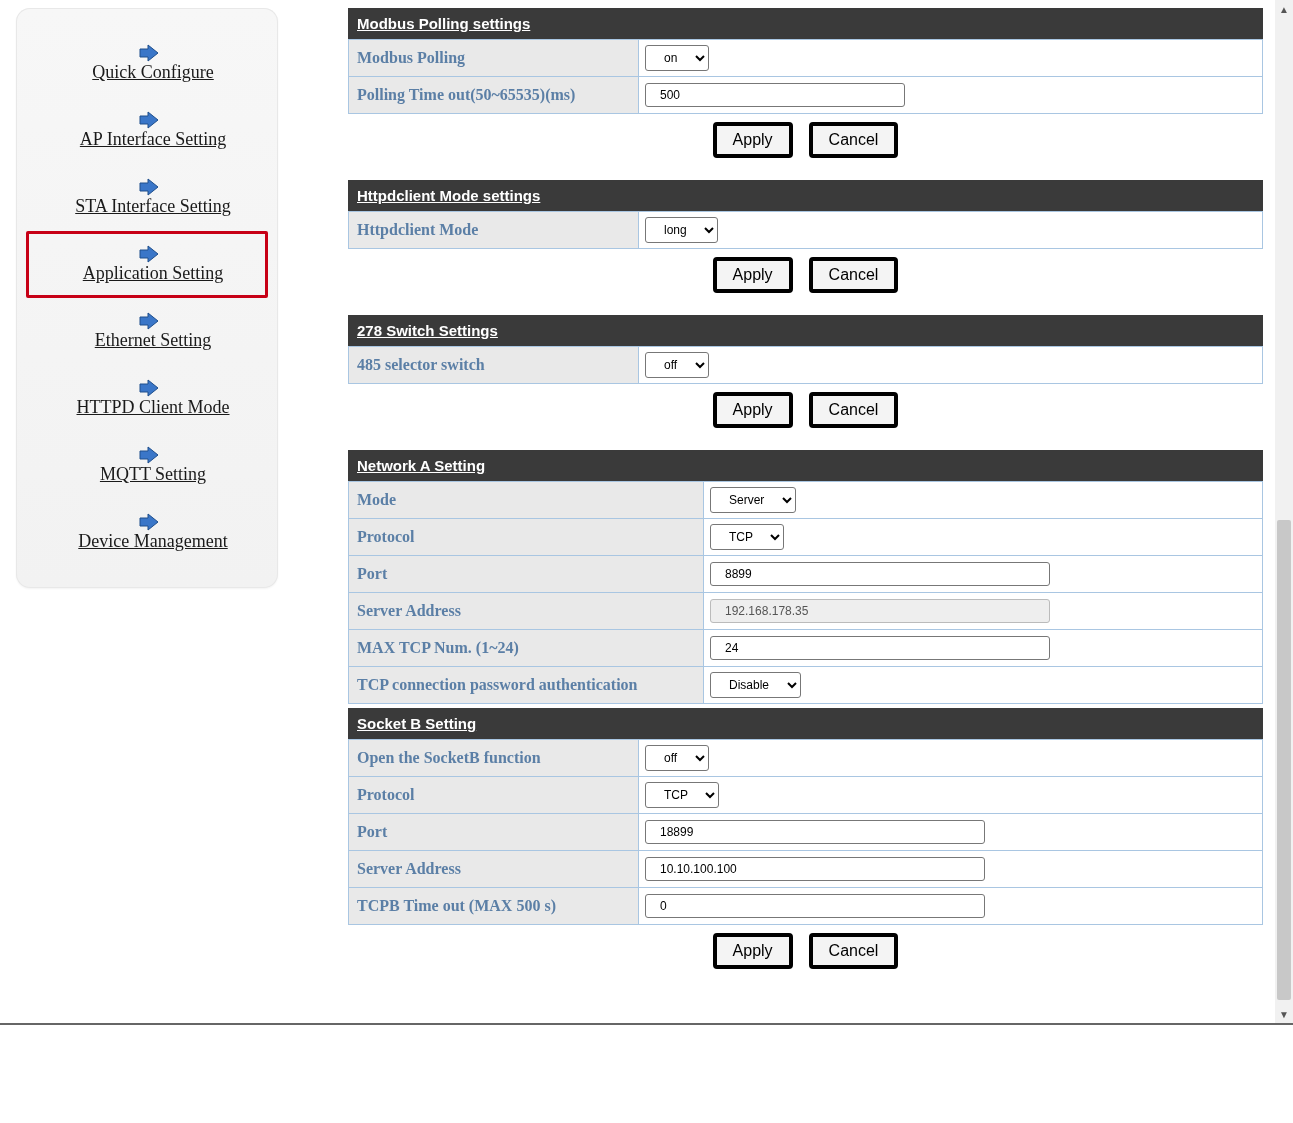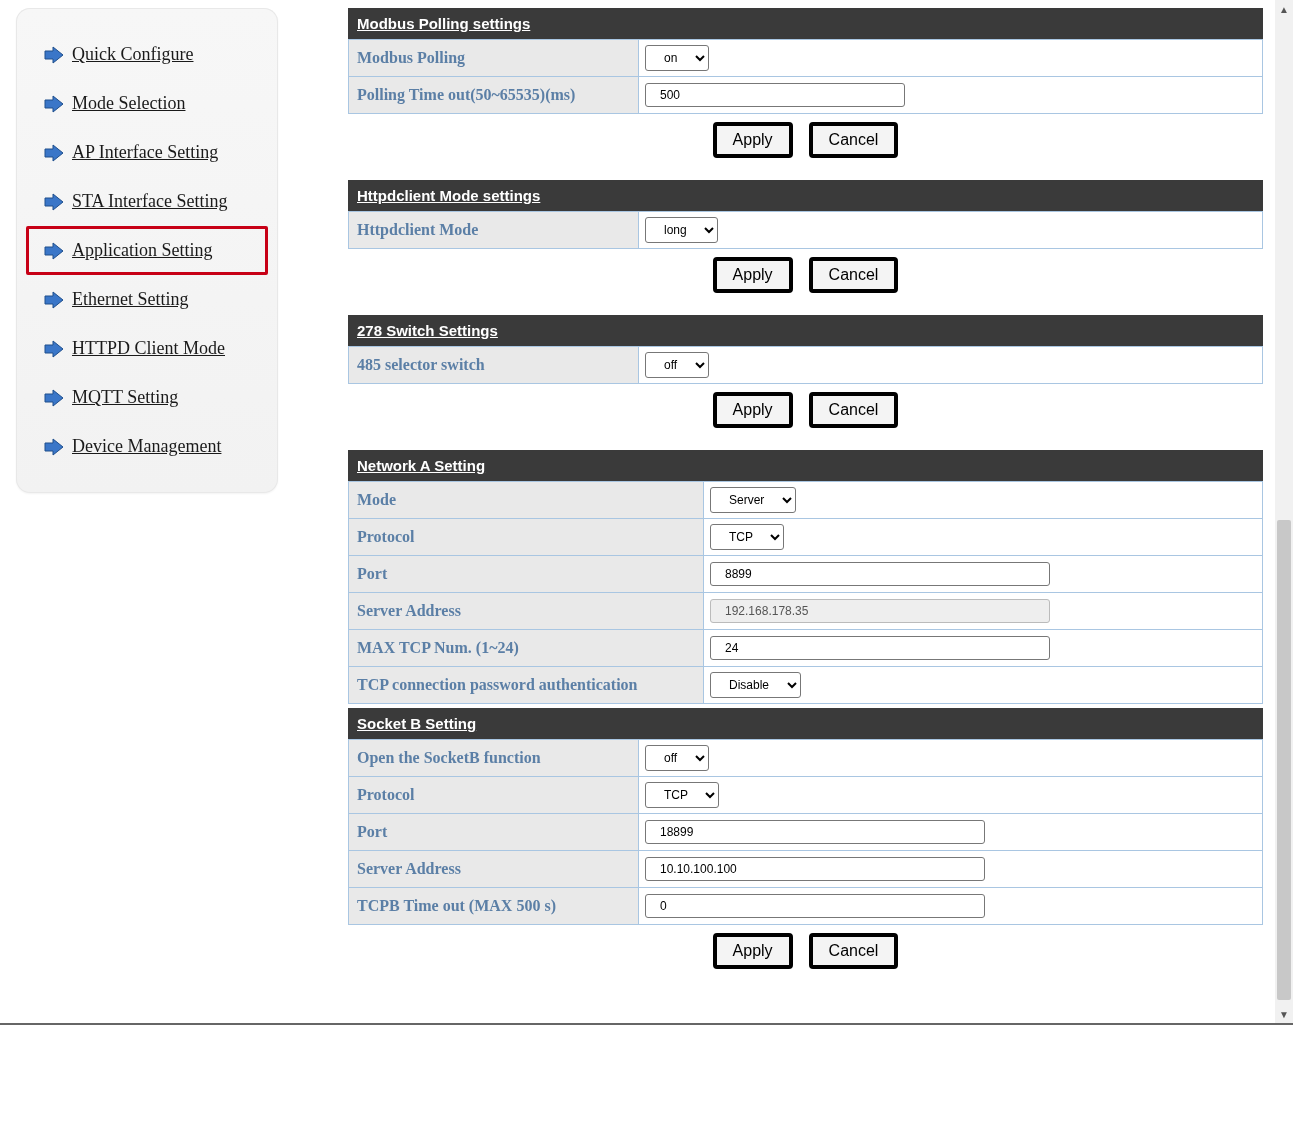--- a/index.html
+++ b/index.html
@@ -22,20 +22,21 @@
     background: linear-gradient(#f7f7f7,#f2f2f2);
     border-radius: 14px;
     padding: 22px 10px 22px 10px;
     box-shadow: inset 0 0 0 1px #e8e8e8, 0 1px 2px rgba(0,0,0,.05);
   }
   .sidebar ul { list-style: none; padding: 0; margin: 0; }
   .sidebar li {
     padding: 14px 6px 14px 18px;
     display: flex;
     align-items: center;
+    flex-direction: column;
   }
   .sidebar li.highlighted {
     border: 3px solid #c70016;
     border-radius: 2px;
     padding: 11px 3px 11px 15px;
   }
   .sidebar .arrow-icon {
     display: inline-block;
     margin-right: 8px;
     flex-shrink: 0;
@@ -150,28 +151,20 @@
               </svg>
             </span>
             <a href="#">Quick Configure</a>
           </li>
           <li>
             <span class="arrow-icon">
               <svg width="20" height="18" viewBox="0 0 20 18">
                 <path d="M1 5 H9 V1 L19 9 L9 17 V13 H1 Z" fill="#3a76c8" stroke="#1e4e8c" stroke-width="1"></path>
               </svg>
             </span>
-            <a href="#">Mode Selection</a>
-          </li>
-          <li>
-            <span class="arrow-icon">
-              <svg width="20" height="18" viewBox="0 0 20 18">
-                <path d="M1 5 H9 V1 L19 9 L9 17 V13 H1 Z" fill="#3a76c8" stroke="#1e4e8c" stroke-width="1"></path>
-              </svg>
-            </span>
             <a href="#">AP Interface Setting</a>
           </li>
           <li>
             <span class="arrow-icon">
               <svg width="20" height="18" viewBox="0 0 20 18">
                 <path d="M1 5 H9 V1 L19 9 L9 17 V13 H1 Z" fill="#3a76c8" stroke="#1e4e8c" stroke-width="1"></path>
               </svg>
             </span>
             <a href="#">STA Interface Setting</a>
           </li>

